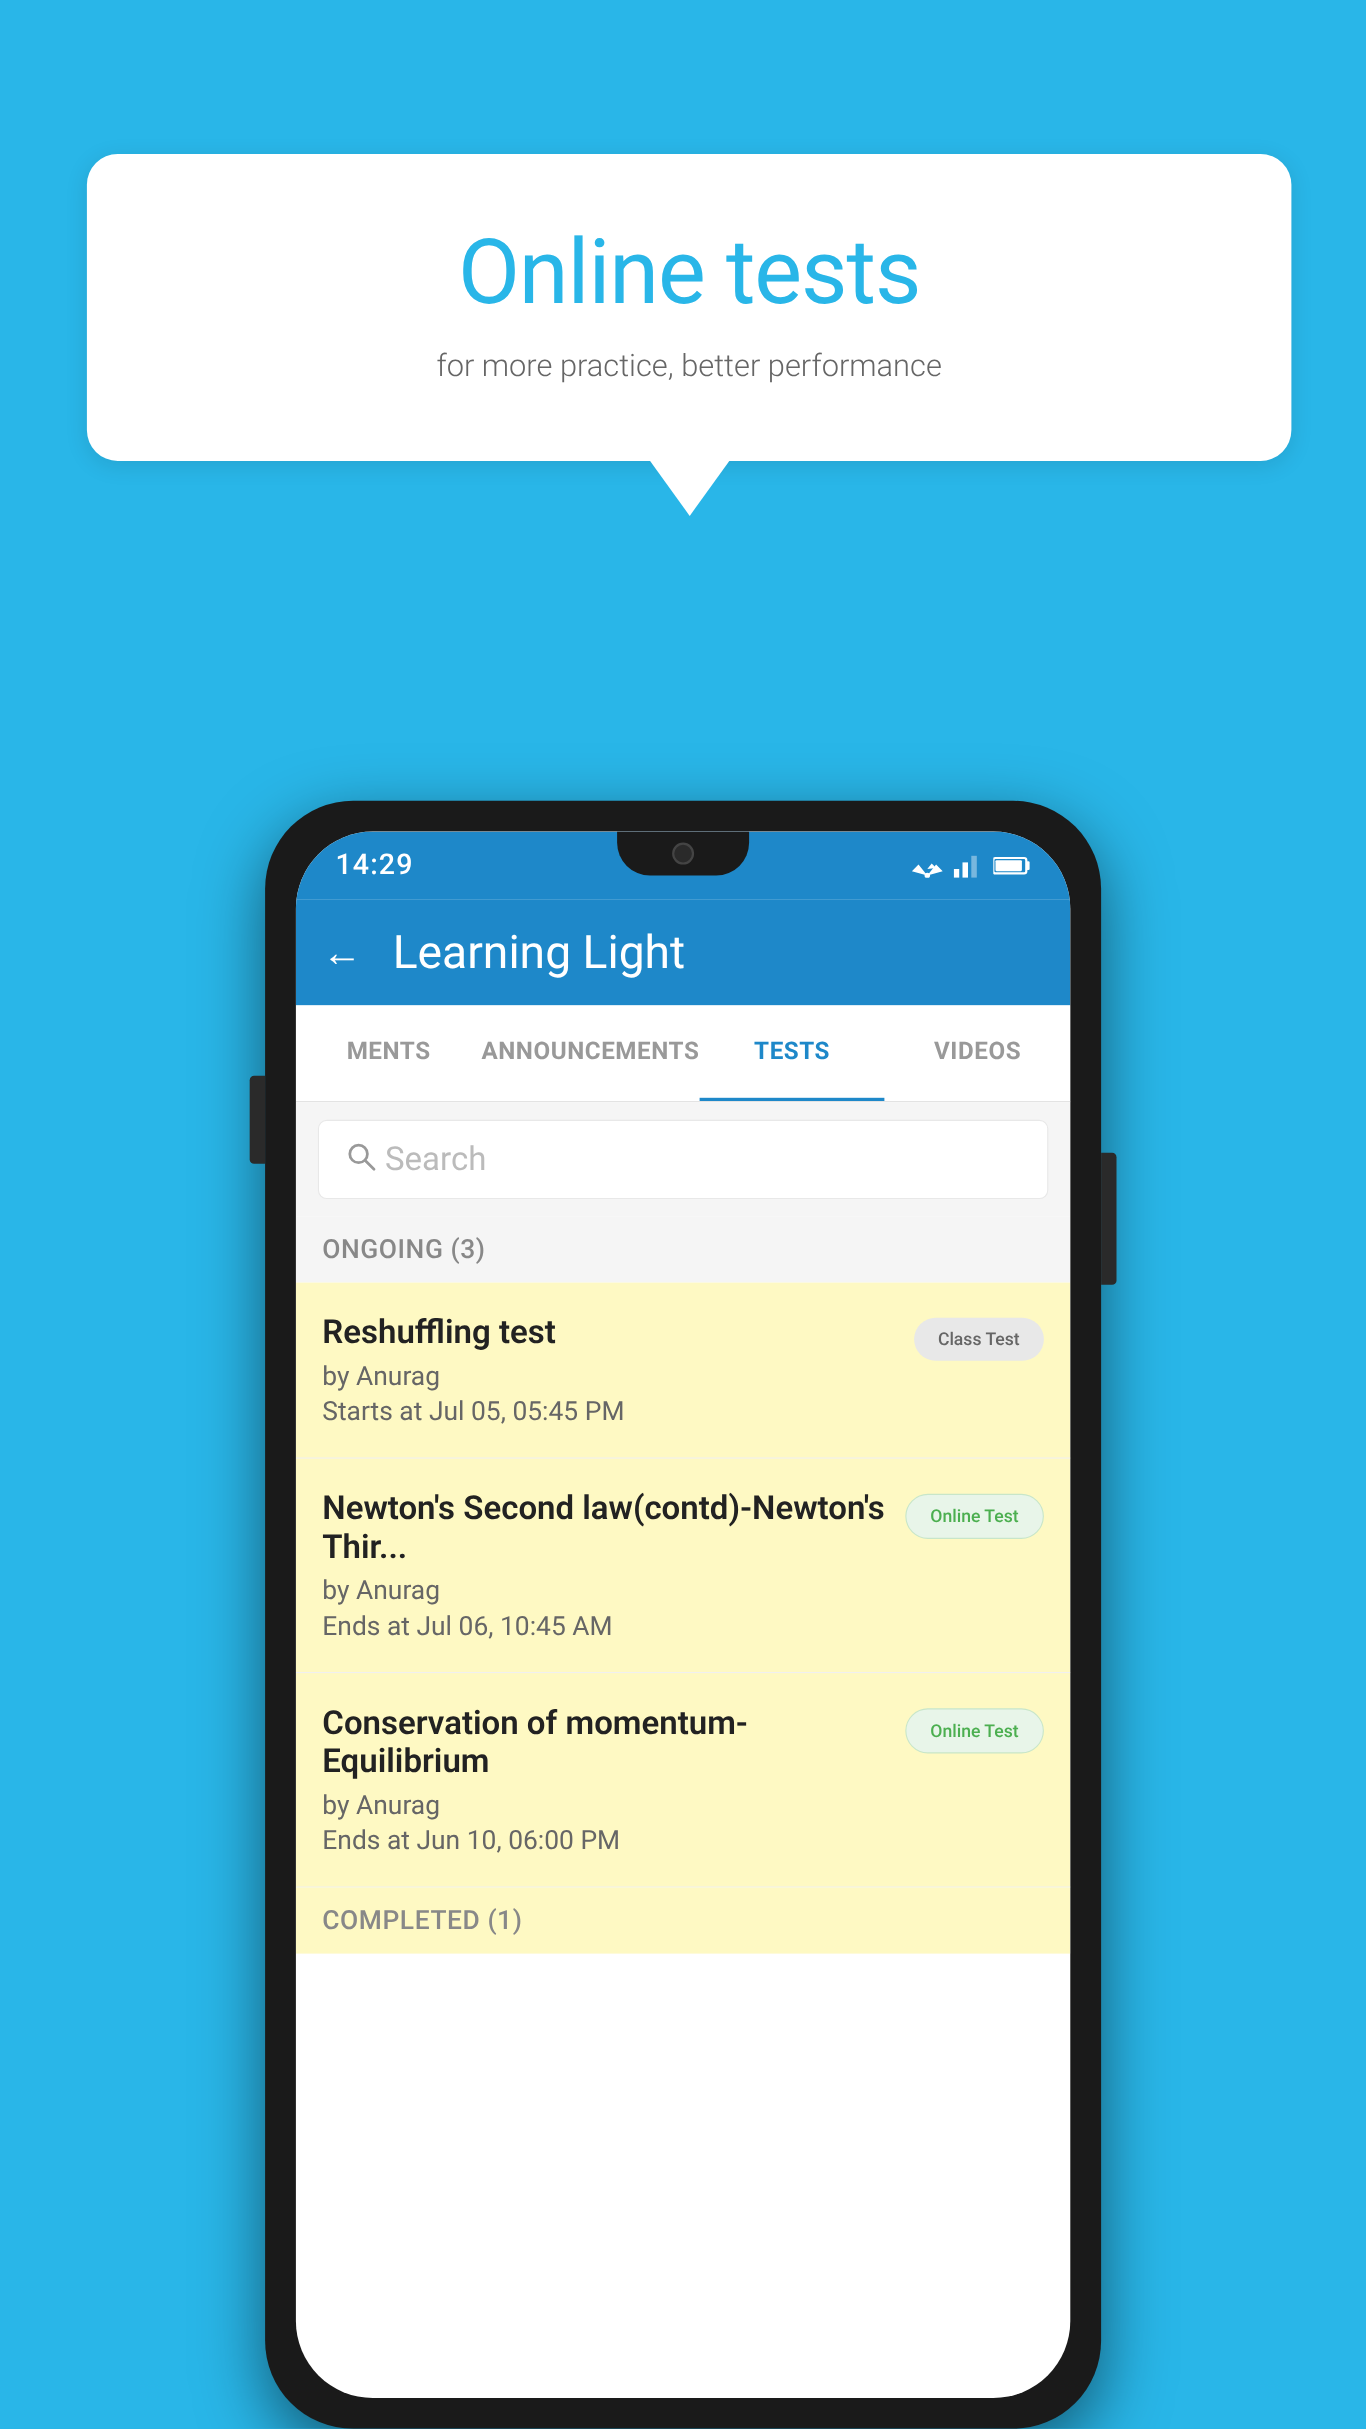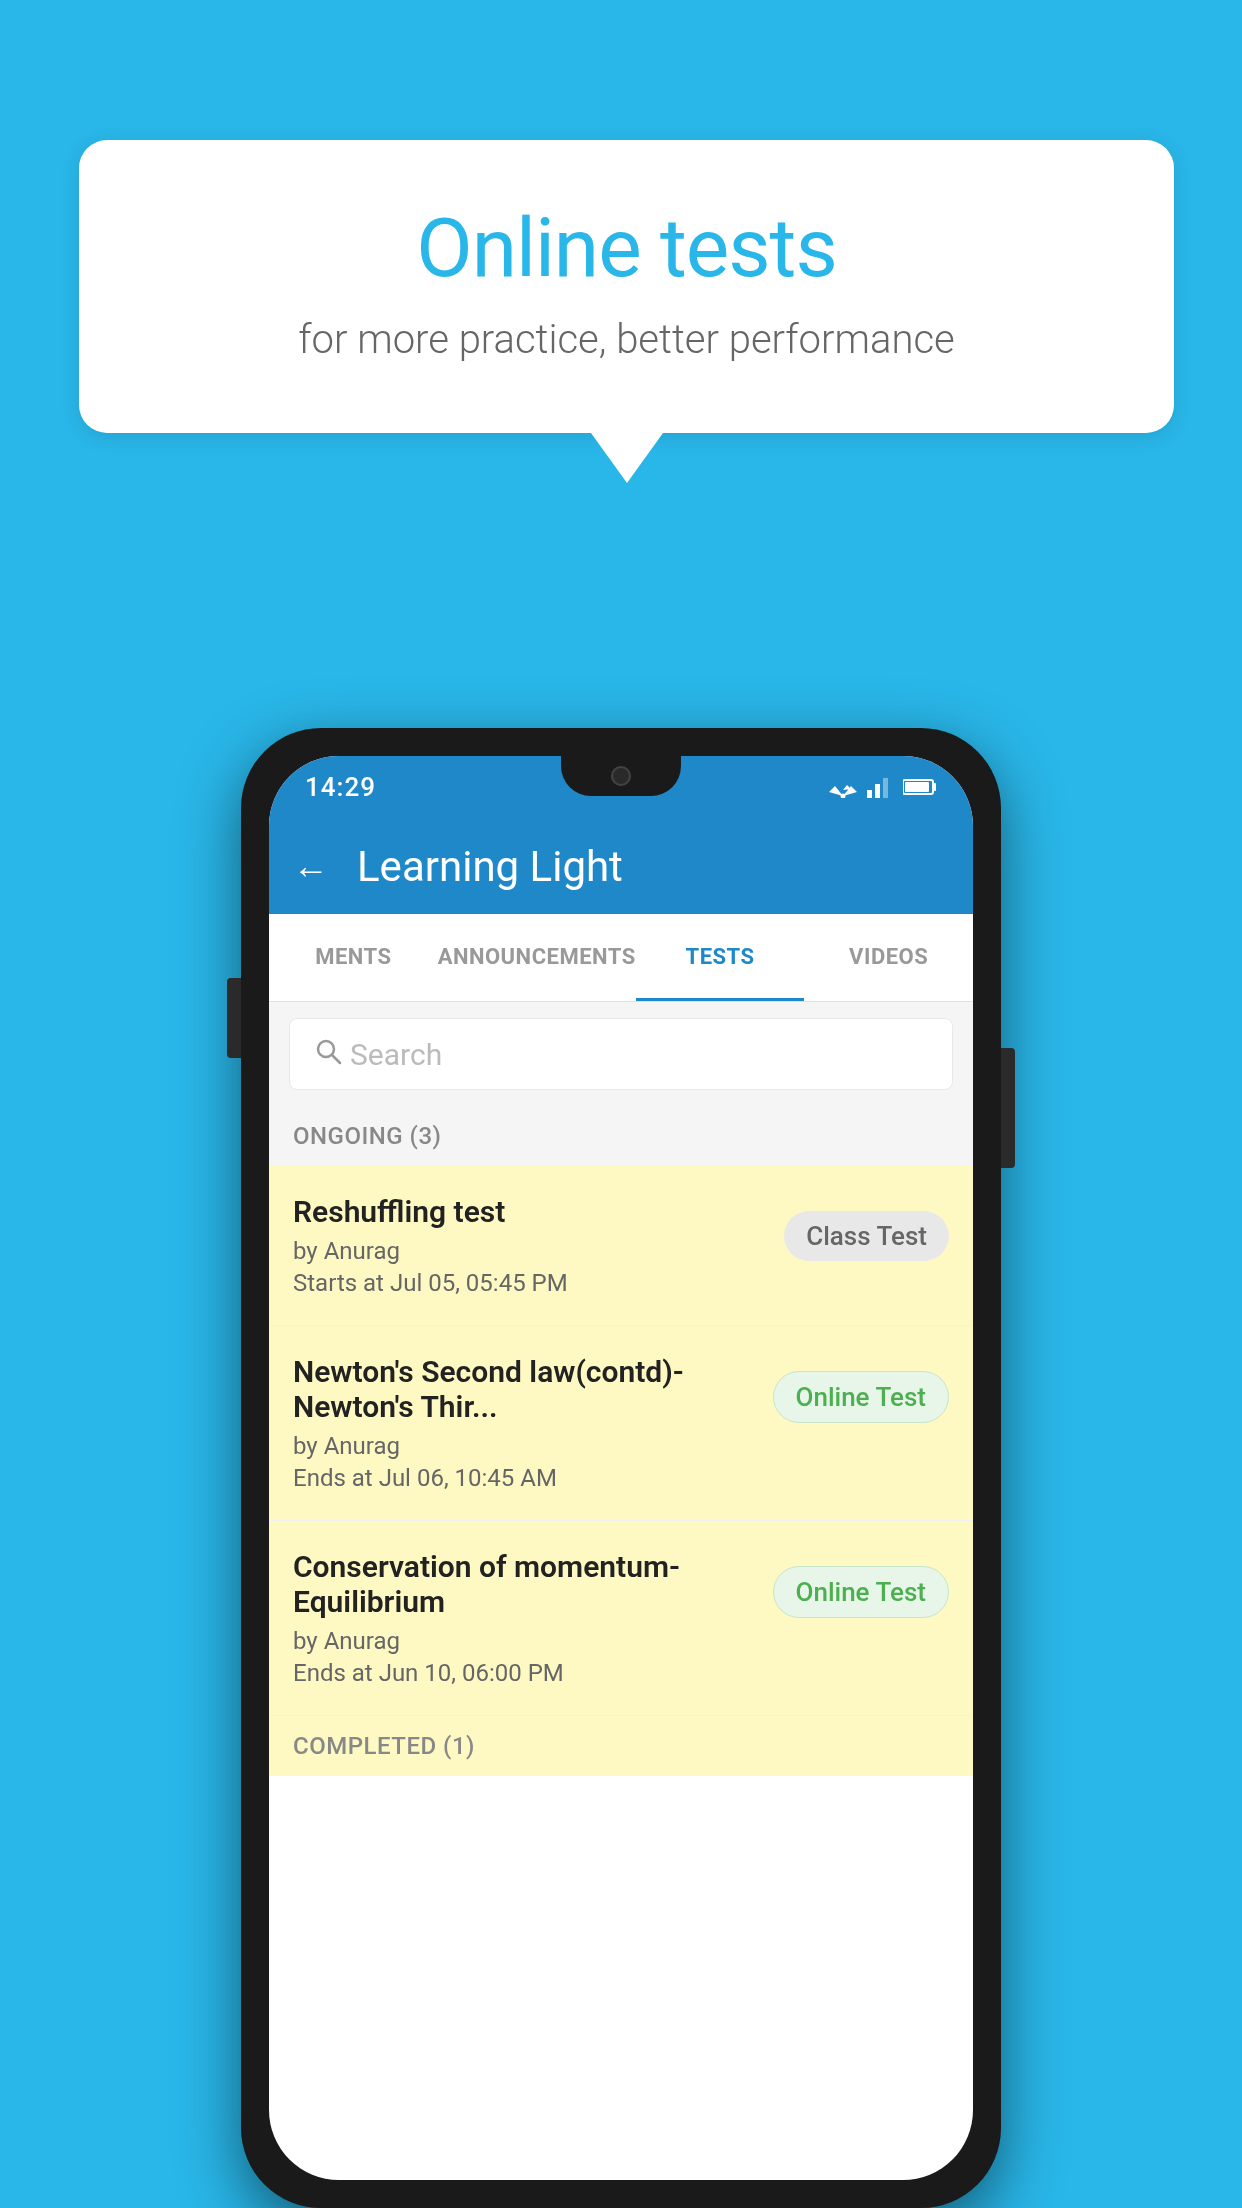--- a/index.html
+++ b/index.html
@@ -38,21 +38,21 @@
     .speech-bubble-title {
       color: #29b6e8;
       font-size: 82px;
       font-weight: 400;
       letter-spacing: -1px;
       margin-bottom: 20px;
     }
 
     .speech-bubble-subtitle {
       color: #666;
-      font-size: 40px;
+      font-size: 28px;
       font-weight: 300;
     }
 
     .speech-bubble-arrow {
       width: 0;
       height: 0;
       border-left: 36px solid transparent;
       border-right: 36px solid transparent;
       border-top: 50px solid white;
       margin-top: 0px;
@@ -287,25 +287,25 @@
     }
 
     .test-time {
       font-size: 24px;
       color: #666;
     }
 
     .test-badge {
       border-radius: 30px;
       padding: 10px 22px;
-      font-size: 26px;
+      font-size: 16px;
       font-weight: 500;
       white-space: nowrap;
       flex-shrink: 0;
-      margin-top: 17px;
+      margin-top: 4px;
     }
 
     .badge-class {
       background: #e8e8e8;
       color: #666;
     }
 
     .badge-online {
       background: #e8f5e9;
       color: #4caf50;

